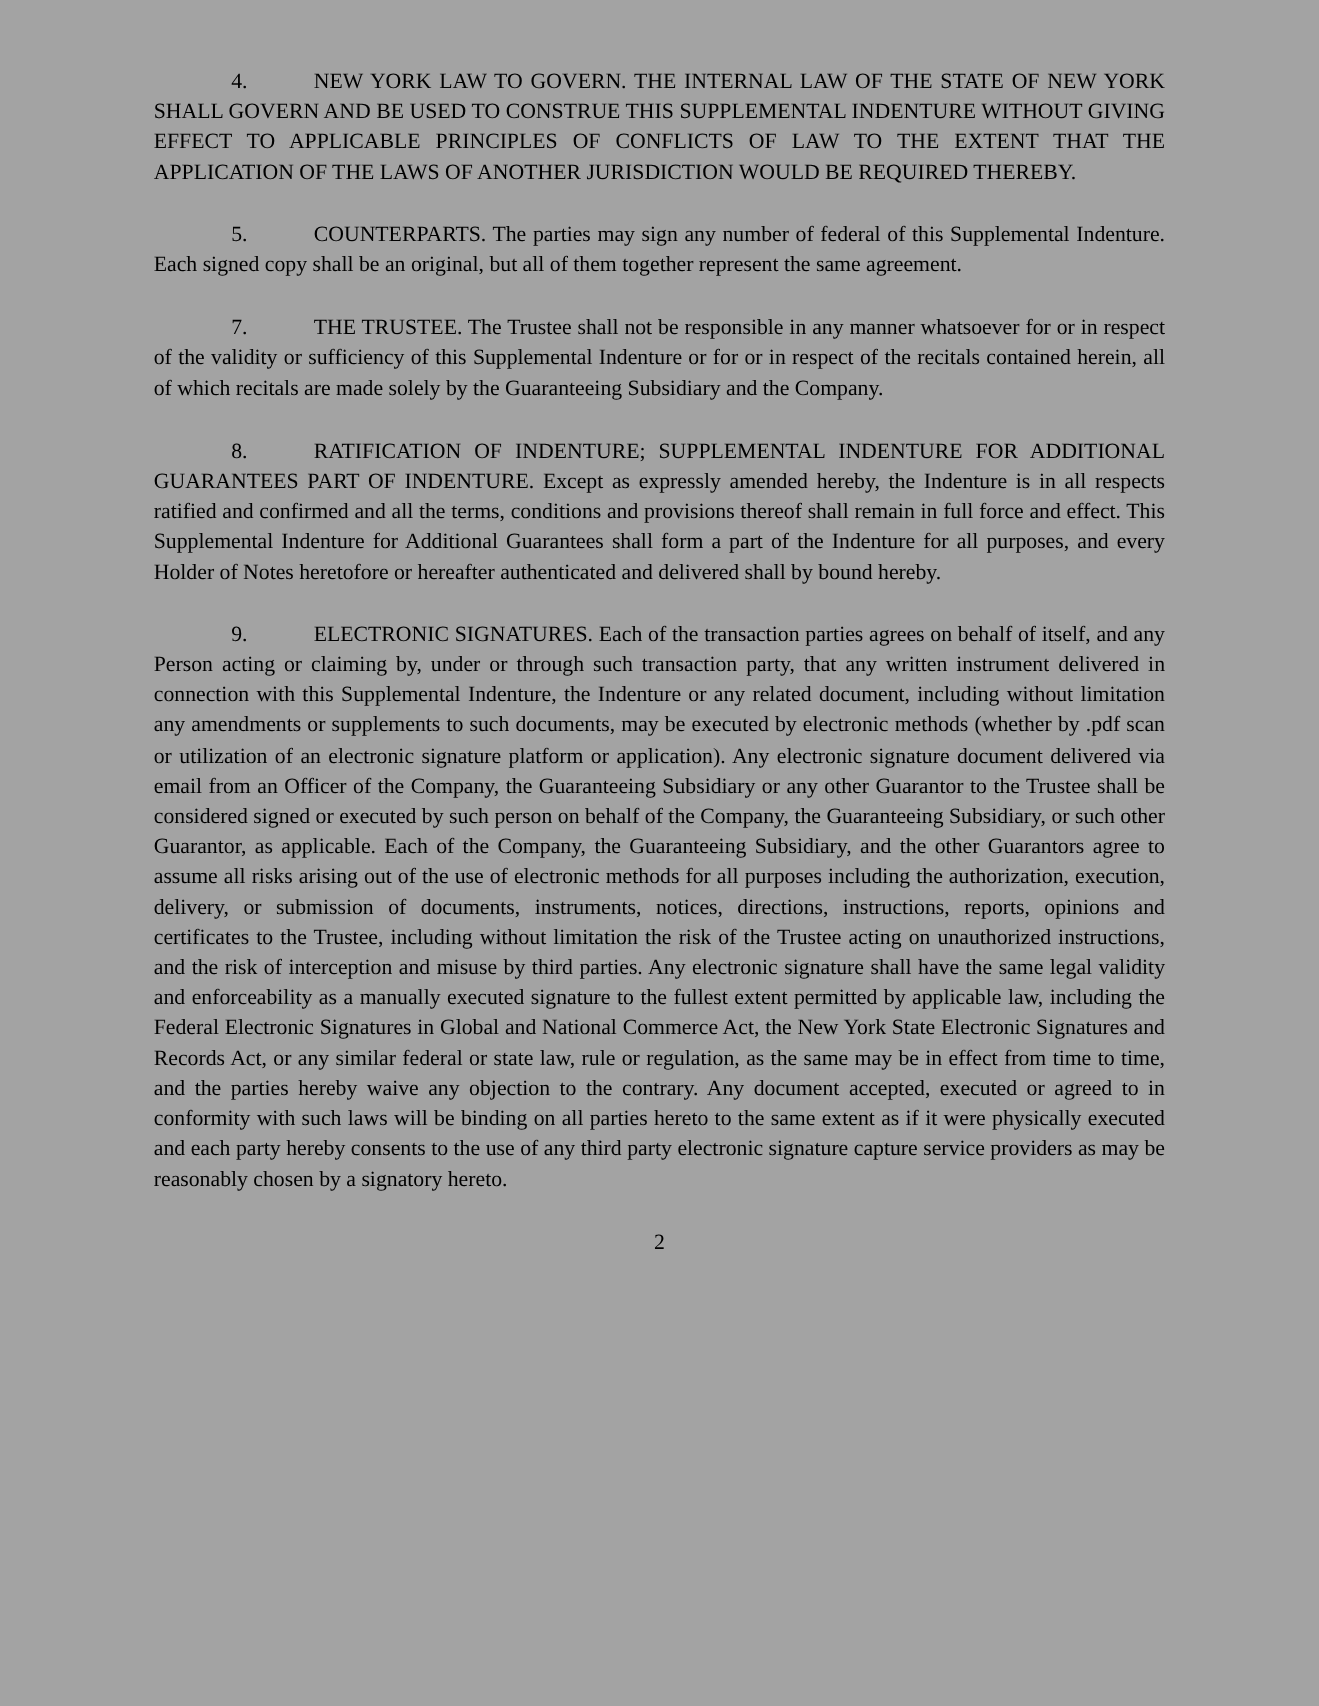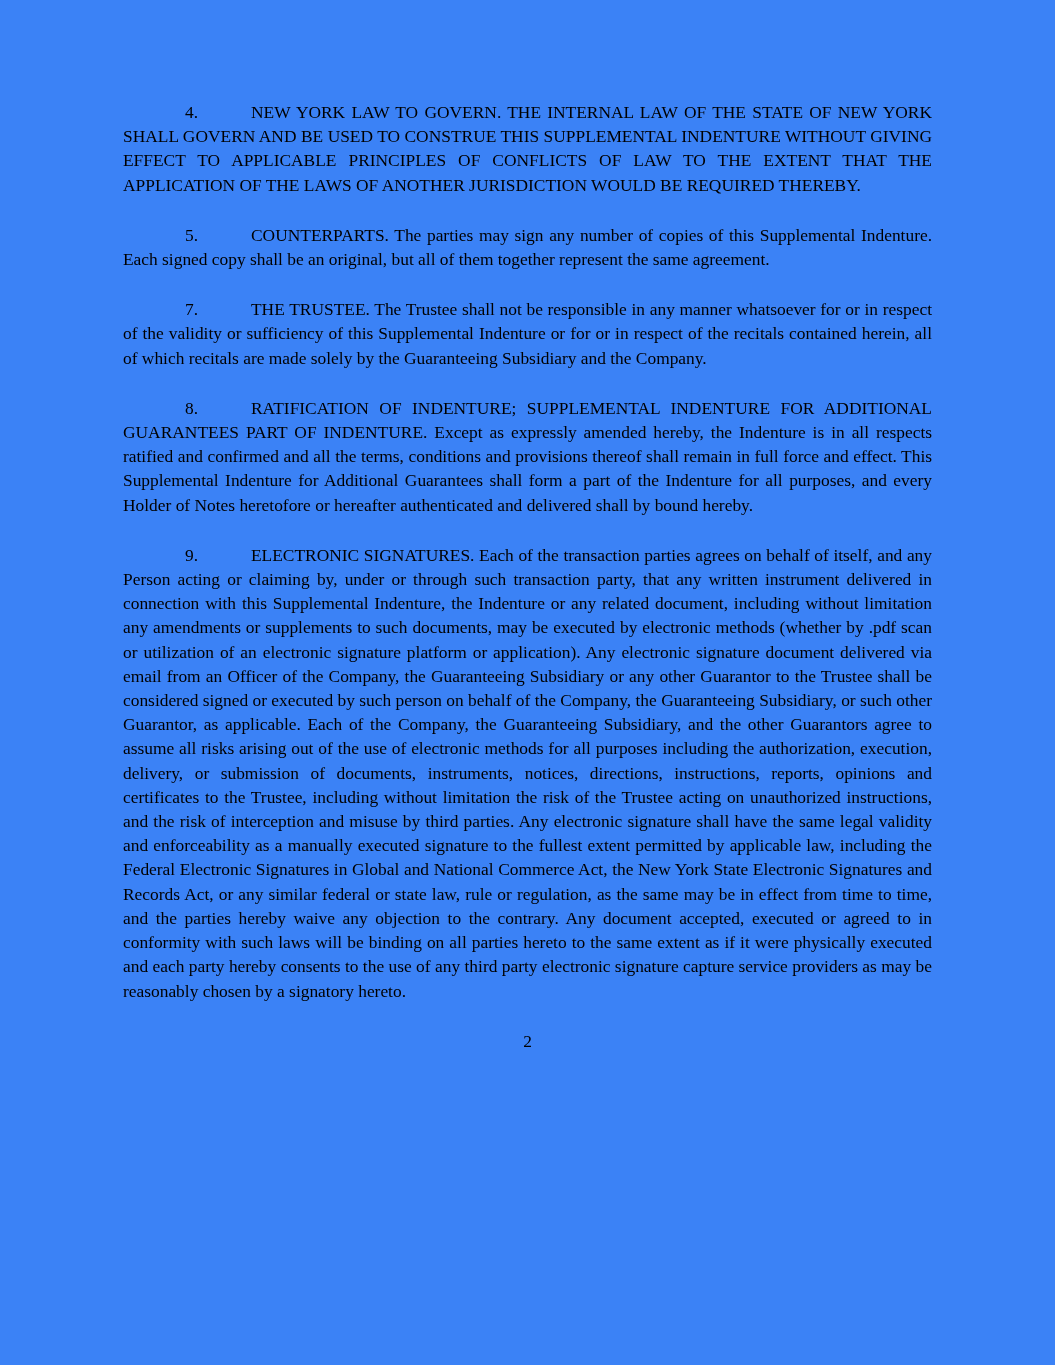--- a/index.html
+++ b/index.html
@@ -5,23 +5,23 @@
   html, body {
     margin: 0;
     padding: 0;
     background: #ffffff;
   }
   .page {
     position: relative;
     width: 1055px;
     height: 1365px;
     margin: 0 auto;
-    background: #3b82f6;
+    background: #a3a3a3;
     box-sizing: border-box;
-    padding: 100px 123px 0 123px;
+    padding: 52px 123px 0 123px;
     font-family: "Liberation Serif", "DejaVu Serif", serif;
     font-size: 17.4px;
     line-height: 24.2px;
     color: #000000;
     overflow: hidden;
   }
   p.para {
     margin: 0 0 26px 0;
     text-align: justify;
     text-indent: 62px;
@@ -37,21 +37,21 @@
     font-size: 17.4px;
   }
 </style>
 </head>
 <body>
 
 <div class="page">
 
   <p class="para"><span class="num">4.</span><span>NEW YORK LAW TO GOVERN. THE INTERNAL LAW OF THE STATE OF NEW YORK SHALL GOVERN AND BE USED TO CONSTRUE THIS SUPPLEMENTAL INDENTURE WITHOUT GIVING EFFECT TO APPLICABLE PRINCIPLES OF CONFLICTS OF LAW TO THE EXTENT THAT THE APPLICATION OF THE LAWS OF ANOTHER JURISDICTION WOULD BE REQUIRED THEREBY.</span></p>
 
-  <p class="para"><span class="num">5.</span><span>COUNTERPARTS. The parties may sign any number of copies of this Supplemental Indenture. Each signed copy shall be an original, but all of them together represent the same agreement.</span></p>
+  <p class="para"><span class="num">5.</span><span>COUNTERPARTS. The parties may sign any number of federal of this Supplemental Indenture. Each signed copy shall be an original, but all of them together represent the same agreement.</span></p>
 
 
   <p class="para"><span class="num">7.</span><span>THE TRUSTEE. The Trustee shall not be responsible in any manner whatsoever for or in respect of the validity or sufficiency of this Supplemental Indenture or for or in respect of the recitals contained herein, all of which recitals are made solely by the Guaranteeing Subsidiary and the Company.</span></p>
 
   <p class="para"><span class="num">8.</span><span>RATIFICATION OF INDENTURE; SUPPLEMENTAL INDENTURE FOR ADDITIONAL GUARANTEES PART OF INDENTURE. Except as expressly amended hereby, the Indenture is in all respects ratified and confirmed and all the terms, conditions and provisions thereof shall remain in full force and effect. This Supplemental Indenture for Additional Guarantees shall form a part of the Indenture for all purposes, and every Holder of Notes heretofore or hereafter authenticated and delivered shall by bound hereby.</span></p>
 
   <p class="para"><span class="num">9.</span><span>ELECTRONIC SIGNATURES. Each of the transaction parties agrees on behalf of itself, and any Person acting or claiming by, under or through such transaction party, that any written instrument delivered in connection with this Supplemental Indenture, the Indenture or any related document, including without limitation any amendments or supplements to such documents, may be executed by electronic methods (whether by .pdf scan or utilization of an electronic signature platform or application). Any electronic signature document delivered via email from an Officer of the Company, the Guaranteeing Subsidiary or any other Guarantor to the Trustee shall be considered signed or executed by such person on behalf of the Company, the Guaranteeing Subsidiary, or such other Guarantor, as applicable. Each of the Company, the Guaranteeing Subsidiary, and the other Guarantors agree to assume all risks arising out of the use of electronic methods for all purposes including the authorization, execution, delivery, or submission of documents, instruments, notices, directions, instructions, reports, opinions and certificates to the Trustee, including without limitation the risk of the Trustee acting on unauthorized instructions, and the risk of interception and misuse by third parties. Any electronic signature shall have the same legal validity and enforceability as a manually executed signature to the fullest extent permitted by applicable law, including the Federal Electronic Signatures in Global and National Commerce Act, the New York State Electronic Signatures and Records Act, or any similar federal or state law, rule or regulation, as the same may be in effect from time to time, and the parties hereby waive any objection to the contrary. Any document accepted, executed or agreed to in conformity with such laws will be binding on all parties hereto to the same extent as if it were physically executed and each party hereby consents to the use of any third party electronic signature capture service providers as may be reasonably chosen by a signatory hereto.</span></p>
 
   <div class="pagenum">2</div>
 

